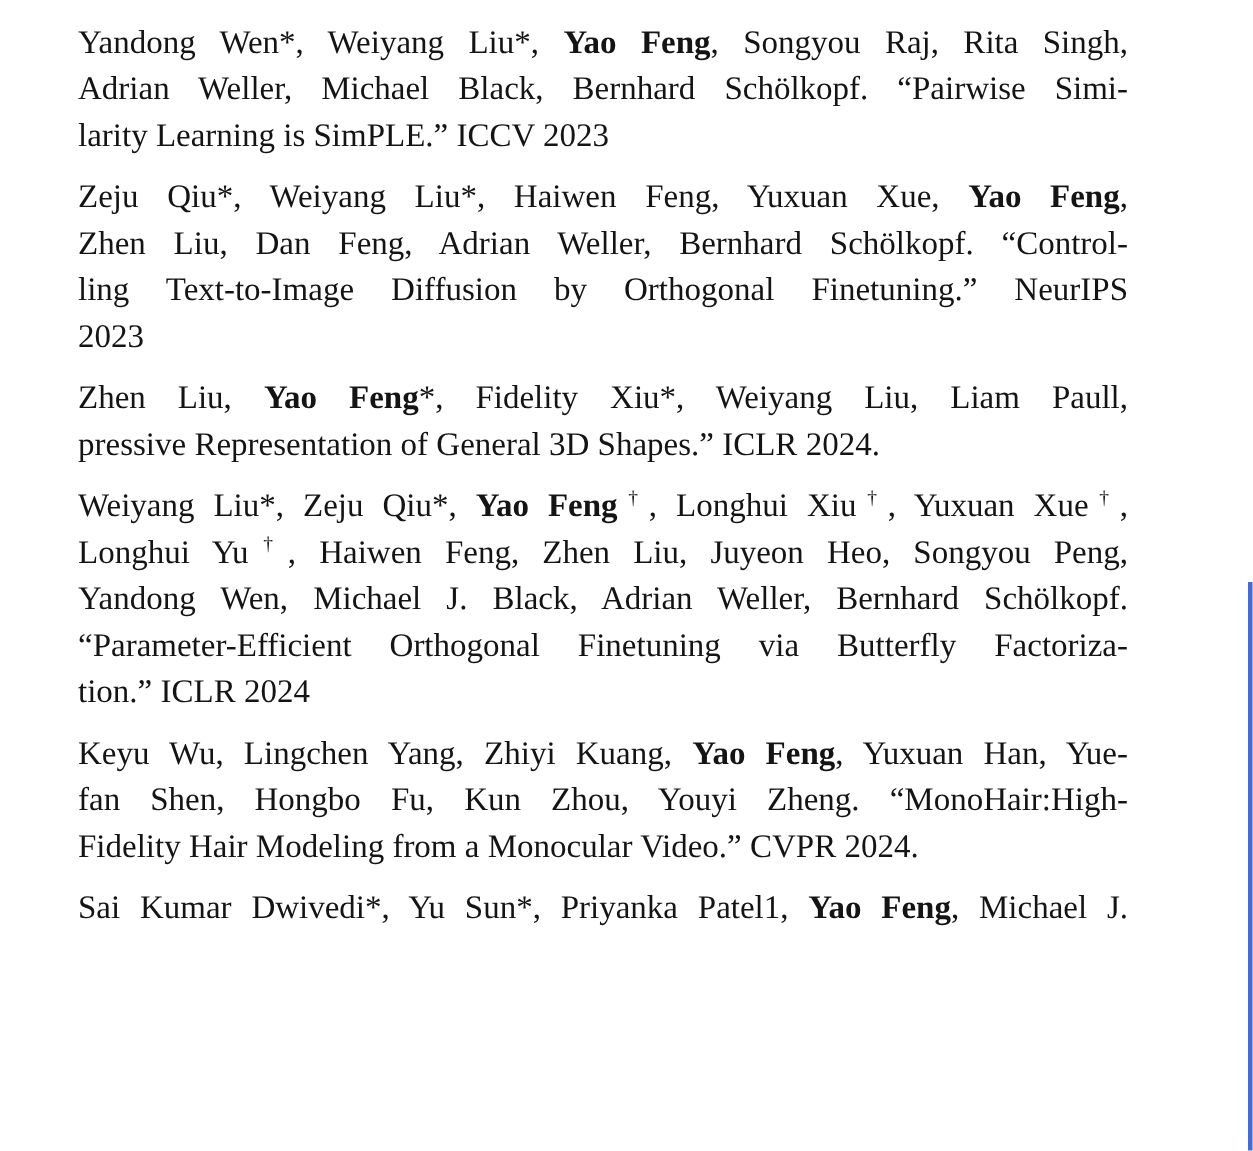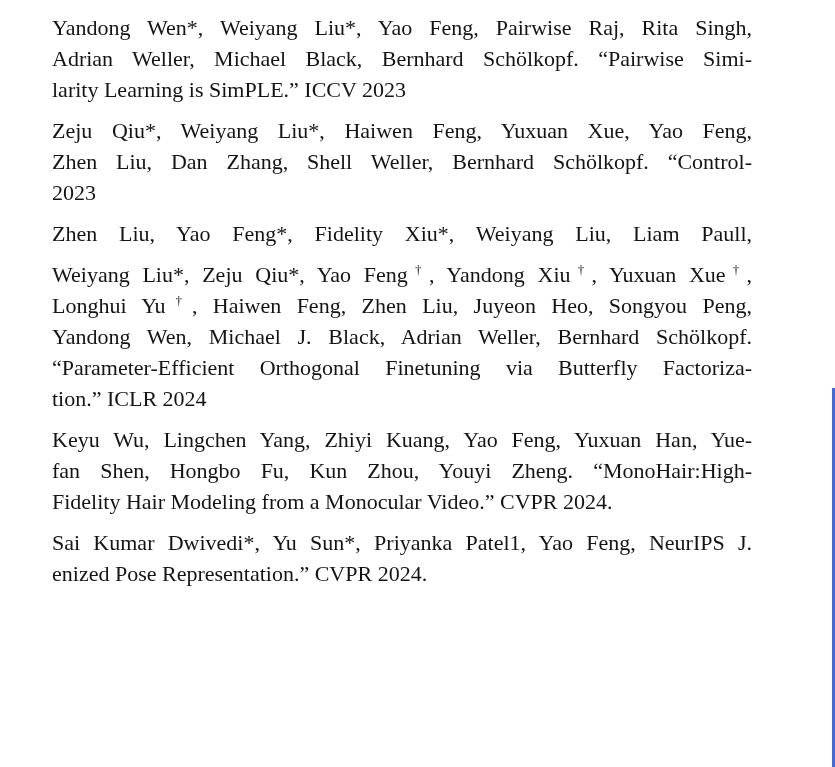--- a/index.html
+++ b/index.html
@@ -24,63 +24,64 @@
     text-align: justify;
     text-align-last: justify;
     -moz-text-align-last: justify;
     white-space: normal;
     overflow: visible;
   }
   .line.last {
     text-align-last: left;
     -moz-text-align-last: left;
   }
-  .b { font-weight: normal; }
+  .b { font-weight: bold; }
   .sup {
     font-size: 13px;
     vertical-align: super;
     line-height: 0;
   }
   .edge-line {
     position: absolute;
     right: 0;
     top: 388px;
     width: 3px;
     height: 379px;
   }
 </style>
 </head>
 <body style="background: rgb(255, 255, 255); color: rgb(20, 20, 20);">
 
 <div class="page">
   <div class="content">
       <div class="pub">
-        <div class="line"><span>Yandong Wen*, Weiyang Liu*, </span><span class="b">Yao Feng</span><span>, Pairwise Raj, Rita Singh,</span></div>
+        <div class="line"><span>Yandong Wen*, Weiyang Liu*, </span><span class="b">Yao Feng</span><span>, Songyou Raj, Rita Singh,</span></div>
         <div class="line"><span>Adrian Weller, Michael Black, Bernhard Schölkopf. “Pairwise Simi-</span></div>
         <div class="line last"><span>larity Learning is SimPLE.” ICCV 2023</span></div>
       </div>
       <div class="pub">
         <div class="line"><span>Zeju Qiu*, Weiyang Liu*, Haiwen Feng, Yuxuan Xue, </span><span class="b">Yao Feng</span><span>,</span></div>
-        <div class="line"><span>Zhen Liu, Dan Zhang, Shell Weller, Bernhard Schölkopf. “Control-</span></div>
+        <div class="line"><span>Zhen Liu, Dan Feng, Adrian Weller, Bernhard Schölkopf. “Control-</span></div>
+        <div class="line"><span>ling Text-to-Image Diffusion by Orthogonal Finetuning.” NeurIPS</span></div>
         <div class="line last"><span>2023</span></div>
       </div>
       <div class="pub">
         <div class="line"><span>Zhen Liu, </span><span class="b">Yao Feng</span><span>*, Fidelity Xiu*, Weiyang Liu, Liam Paull,</span></div>
+        <div class="line last"><span>pressive Representation of General 3D Shapes.” ICLR 2024.</span></div>
       </div>
       <div class="pub">
-        <div class="line"><span>Weiyang Liu*, Zeju Qiu*, </span><span class="b">Yao Feng</span><span class="sup">†</span><span>, Yandong Xiu</span><span class="sup">†</span><span>, Yuxuan Xue</span><span class="sup">†</span><span>,</span></div>
+        <div class="line"><span>Weiyang Liu*, Zeju Qiu*, </span><span class="b">Yao Feng</span><span class="sup">†</span><span>, Longhui Xiu</span><span class="sup">†</span><span>, Yuxuan Xue</span><span class="sup">†</span><span>,</span></div>
         <div class="line"><span>Longhui Yu</span><span class="sup">†</span><span>, Haiwen Feng, Zhen Liu, Juyeon Heo, Songyou Peng,</span></div>
         <div class="line"><span>Yandong Wen, Michael J. Black, Adrian Weller, Bernhard Schölkopf.</span></div>
         <div class="line"><span>“Parameter-Efficient Orthogonal Finetuning via Butterfly Factoriza-</span></div>
         <div class="line last"><span>tion.” ICLR 2024</span></div>
       </div>
       <div class="pub">
         <div class="line"><span>Keyu Wu, Lingchen Yang, Zhiyi Kuang, </span><span class="b">Yao Feng</span><span>, Yuxuan Han, Yue-</span></div>
         <div class="line"><span>fan Shen, Hongbo Fu, Kun Zhou, Youyi Zheng. “MonoHair:High-</span></div>
         <div class="line last"><span>Fidelity Hair Modeling from a Monocular Video.” CVPR 2024.</span></div>
       </div>
       <div class="pub">
-        <div class="line"><span>Sai Kumar Dwivedi*, Yu Sun*, Priyanka Patel1, </span><span class="b">Yao Feng</span><span>, NeurIPS J.</span></div>
-        <div class="line last"><span>enized Pose Representation.” CVPR 2024.</span></div>
+        <div class="line"><span>Sai Kumar Dwivedi*, Yu Sun*, Priyanka Patel1, </span><span class="b">Yao Feng</span><span>, Michael J.</span></div>
       </div>
     </div>
   <div class="edge-line" style="background: rgb(65, 105, 225);"></div>
 </div>
 
 </body></html>

